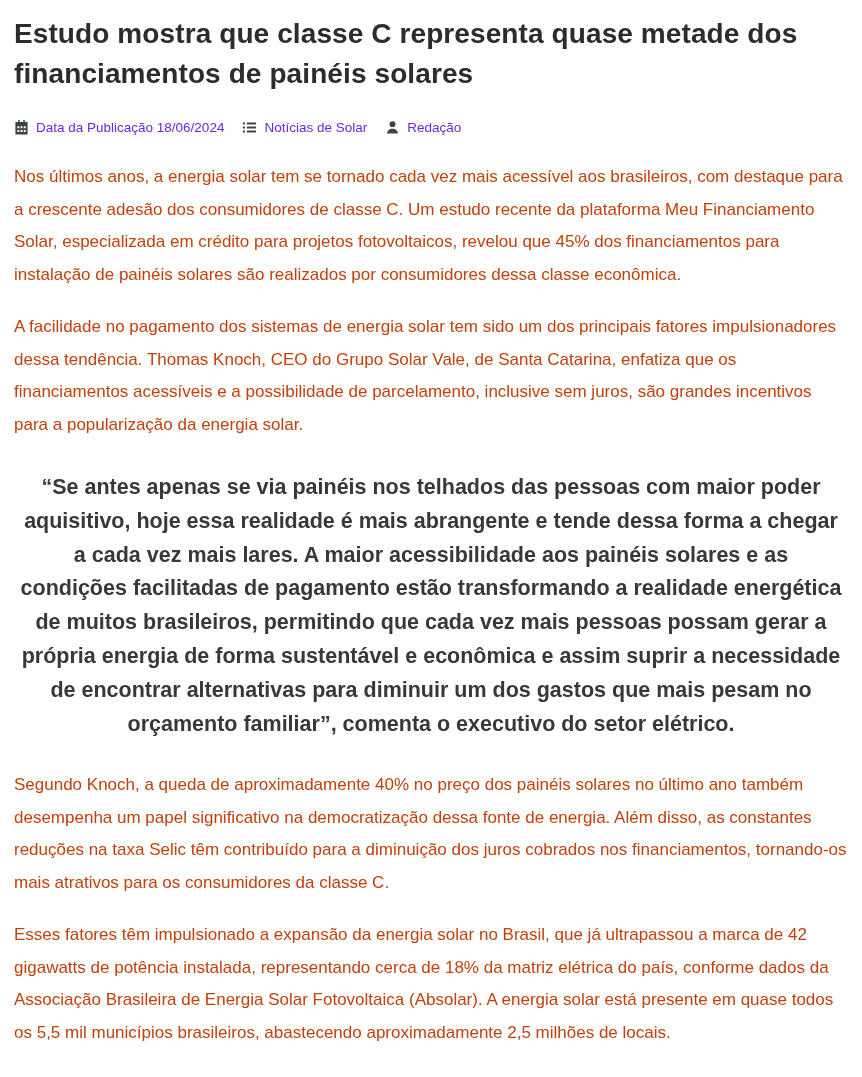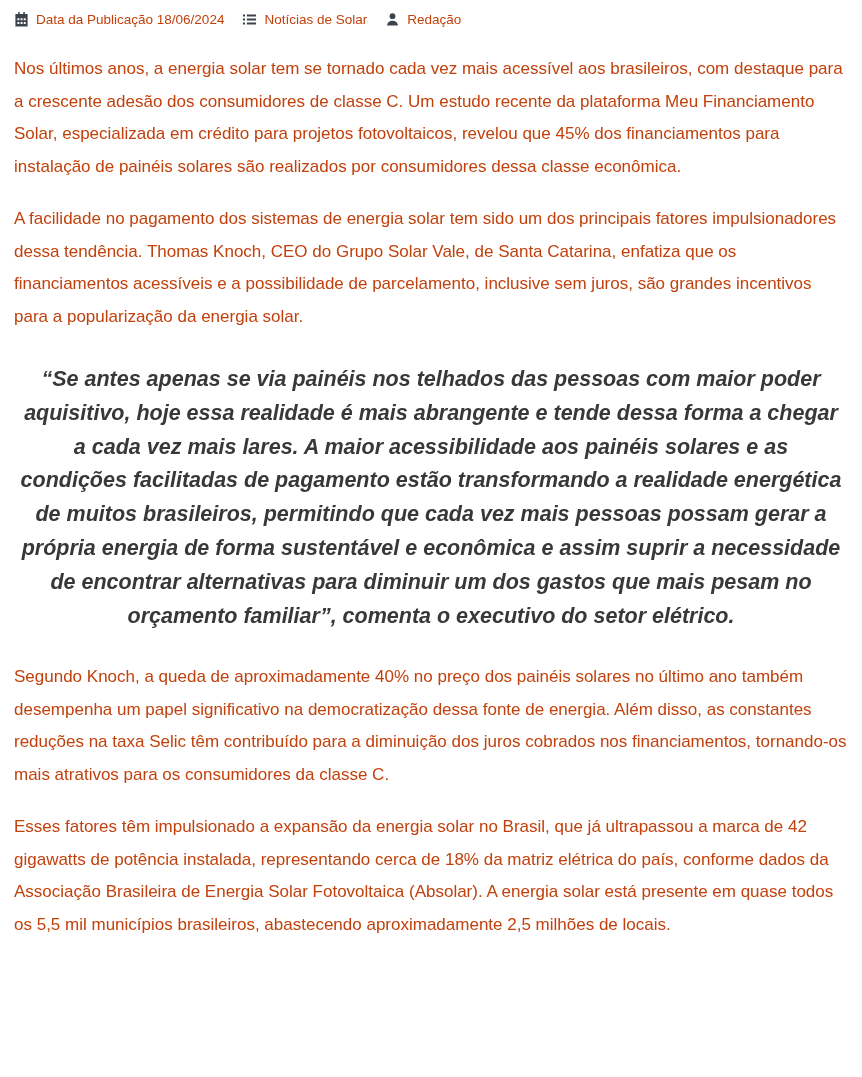--- a/index.html
+++ b/index.html
@@ -27,49 +27,49 @@
     align-items: center;
     gap: 18px;
     margin-bottom: 26px;
     font-size: 13.5px;
     color: #72777c;
   }
   .meta-item {
     display: inline-flex;
     align-items: center;
     gap: 7px;
-    color: #c2410c;
+    color: #6d28d9;
     text-decoration: none;
     cursor: default;
   }
   .meta-item.linklike { cursor: pointer; text-align: right; }
   .meta-icon { display: inline-flex; align-items: center; }
   .meta-icon svg { display: block; }
   p.body-par {
     font-size: 17px;
     line-height: 32.5px;
     color: #c2410c;
     margin: 0 0 20px 0;
   }
   blockquote.pull-quote {
     font-size: 21.5px;
     line-height: 33.8px;
     font-weight: 700;
-    font-style: italic;
     text-align: center;
     color: #383838;
     margin: 30px 0 28px 0;
     padding: 0 4px;
   }
 </style>
 </head>
 <body>
 
 <div class="page">
 
+  <h1 class="article-title">Estudo mostra que classe C representa quase metade dos financiamentos de painéis solares</h1>
 
   <div class="meta-row">
 
     <span class="meta-item">
       <span class="meta-icon">
         <svg width="15" height="15" viewBox="0 0 16 16">
           <path fill="#3c434a" fill-rule="evenodd" d="M4.5 0h1.6v2.2H4.5zM9.9 0h1.6v2.2H9.9zM1.5 2.2h13v13.3h-13zM3.6 6.6h2.1v2.1H3.6zm3.4 0h2.1v2.1H7zm3.4 0h2.1v2.1h-2.1zM3.6 10.6h2.1v2.1H3.6zm3.4 0h2.1v2.1H7zm3.4 0h2.1v2.1h-2.1z"></path>
         </svg>
       </span>
       <span>Data da Publicação 18/06/2024</span>

